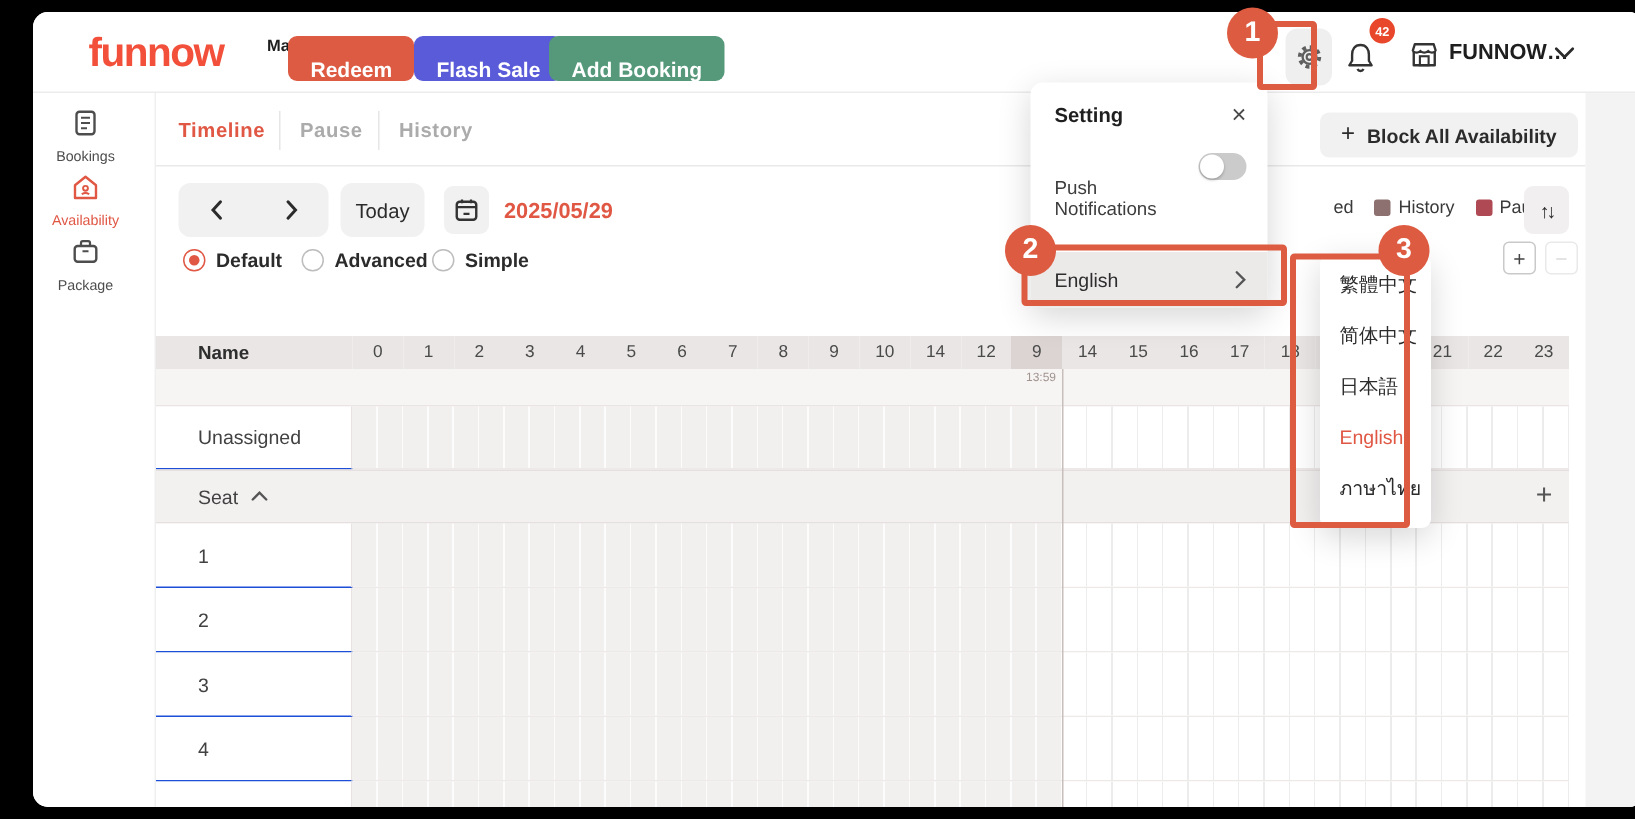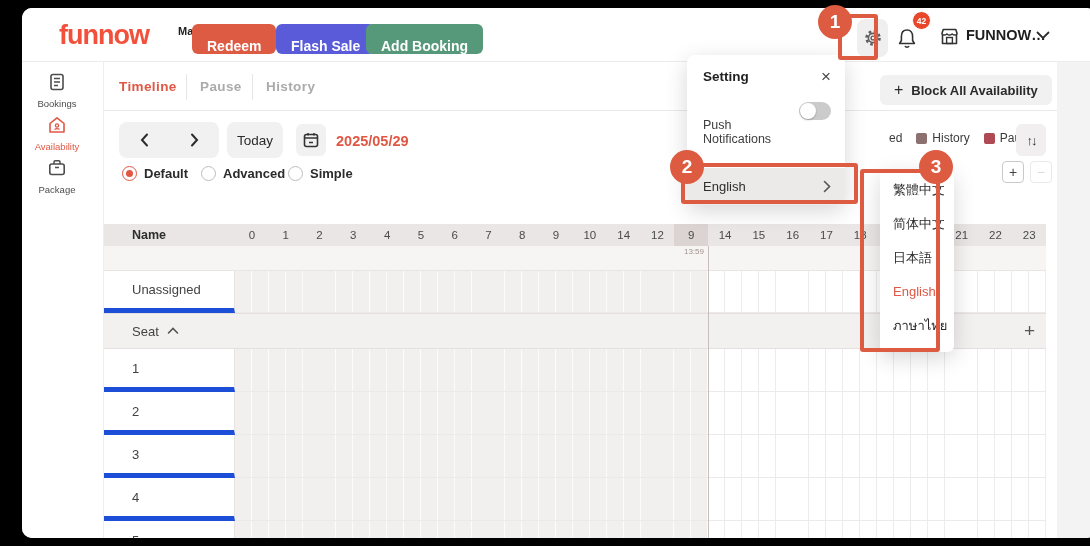--- a/index.html
+++ b/index.html
@@ -71,21 +71,21 @@
   .row { position:relative; width:953px; }
   .r-spacer { height:25px; }
   .r-unassigned { height:42px; }
   .r-group { height:36px; }
   .r-lane { height:43px; }
   .r-fill { height:6px; }
   .fullband { position:absolute; left:0; top:0; width:942px; height:100%; background:#f7f4f4; border-bottom:1px solid #eae5e4; }
   .groupband { position:absolute; left:0; top:0; width:942px; height:100%; background:#f3f0f0; border-top:1px solid #e5e0df; border-bottom:1px solid #e5e0df; display:flex; align-items:center; }
   .groupband .glabel { padding-left:28px; font-size:13px; color:#424242; display:flex; align-items:center; gap:8px; }
   .group-plus { position:absolute; right:22px; top:7px; font-size:19px; color:#555; font-weight:400; cursor:pointer; }
-  .namecell { position:absolute; left:0; top:0; width:131px; height:100%; background:#fff; border-right:1px solid #e8e3e2; border-bottom:5px solid #1d4ed8; display:flex; align-items:center; padding-left:28px; font-size:13px; color:#424242; }
+  .namecell { position:absolute; left:0; top:0; width:131px; height:100%; background:#fff; border-right:1px solid #e8e3e2; border-bottom:1px solid #1d4ed8; display:flex; align-items:center; padding-left:28px; font-size:13px; color:#424242; }
   .track { position:absolute; left:131px; top:0; width:811px; height:100%; border-bottom:1px solid #ede9e8; }
   .past { position:absolute; left:0; top:0; width:473px; height:100%; background:#f2efef;
           background-image:repeating-linear-gradient(90deg, transparent 0, transparent 15.9px, rgba(255,255,255,.8) 15.9px, rgba(255,255,255,.8) 16.9px); }
   .future { position:absolute; left:473px; top:0; right:0; height:100%; background:#fff;
           background-image:repeating-linear-gradient(90deg, transparent 0, transparent 15.9px, #ececec 15.9px, #ececec 16.9px); }
   .timeline-line { position:absolute; left:604px; top:22px; bottom:0; width:1px; background:#c8bebc; z-index:3; }
   .time-label { position:absolute; left:560px; top:23px; width:40px; text-align:right; font-size:8px; color:#a1948f; z-index:3; }
 
   
   .settings { position:absolute; left:687px; top:55px; width:158px; height:150px; background:#fff; border-radius:8px; box-shadow:0 6px 22px rgba(0,0,0,.16); z-index:40; }

